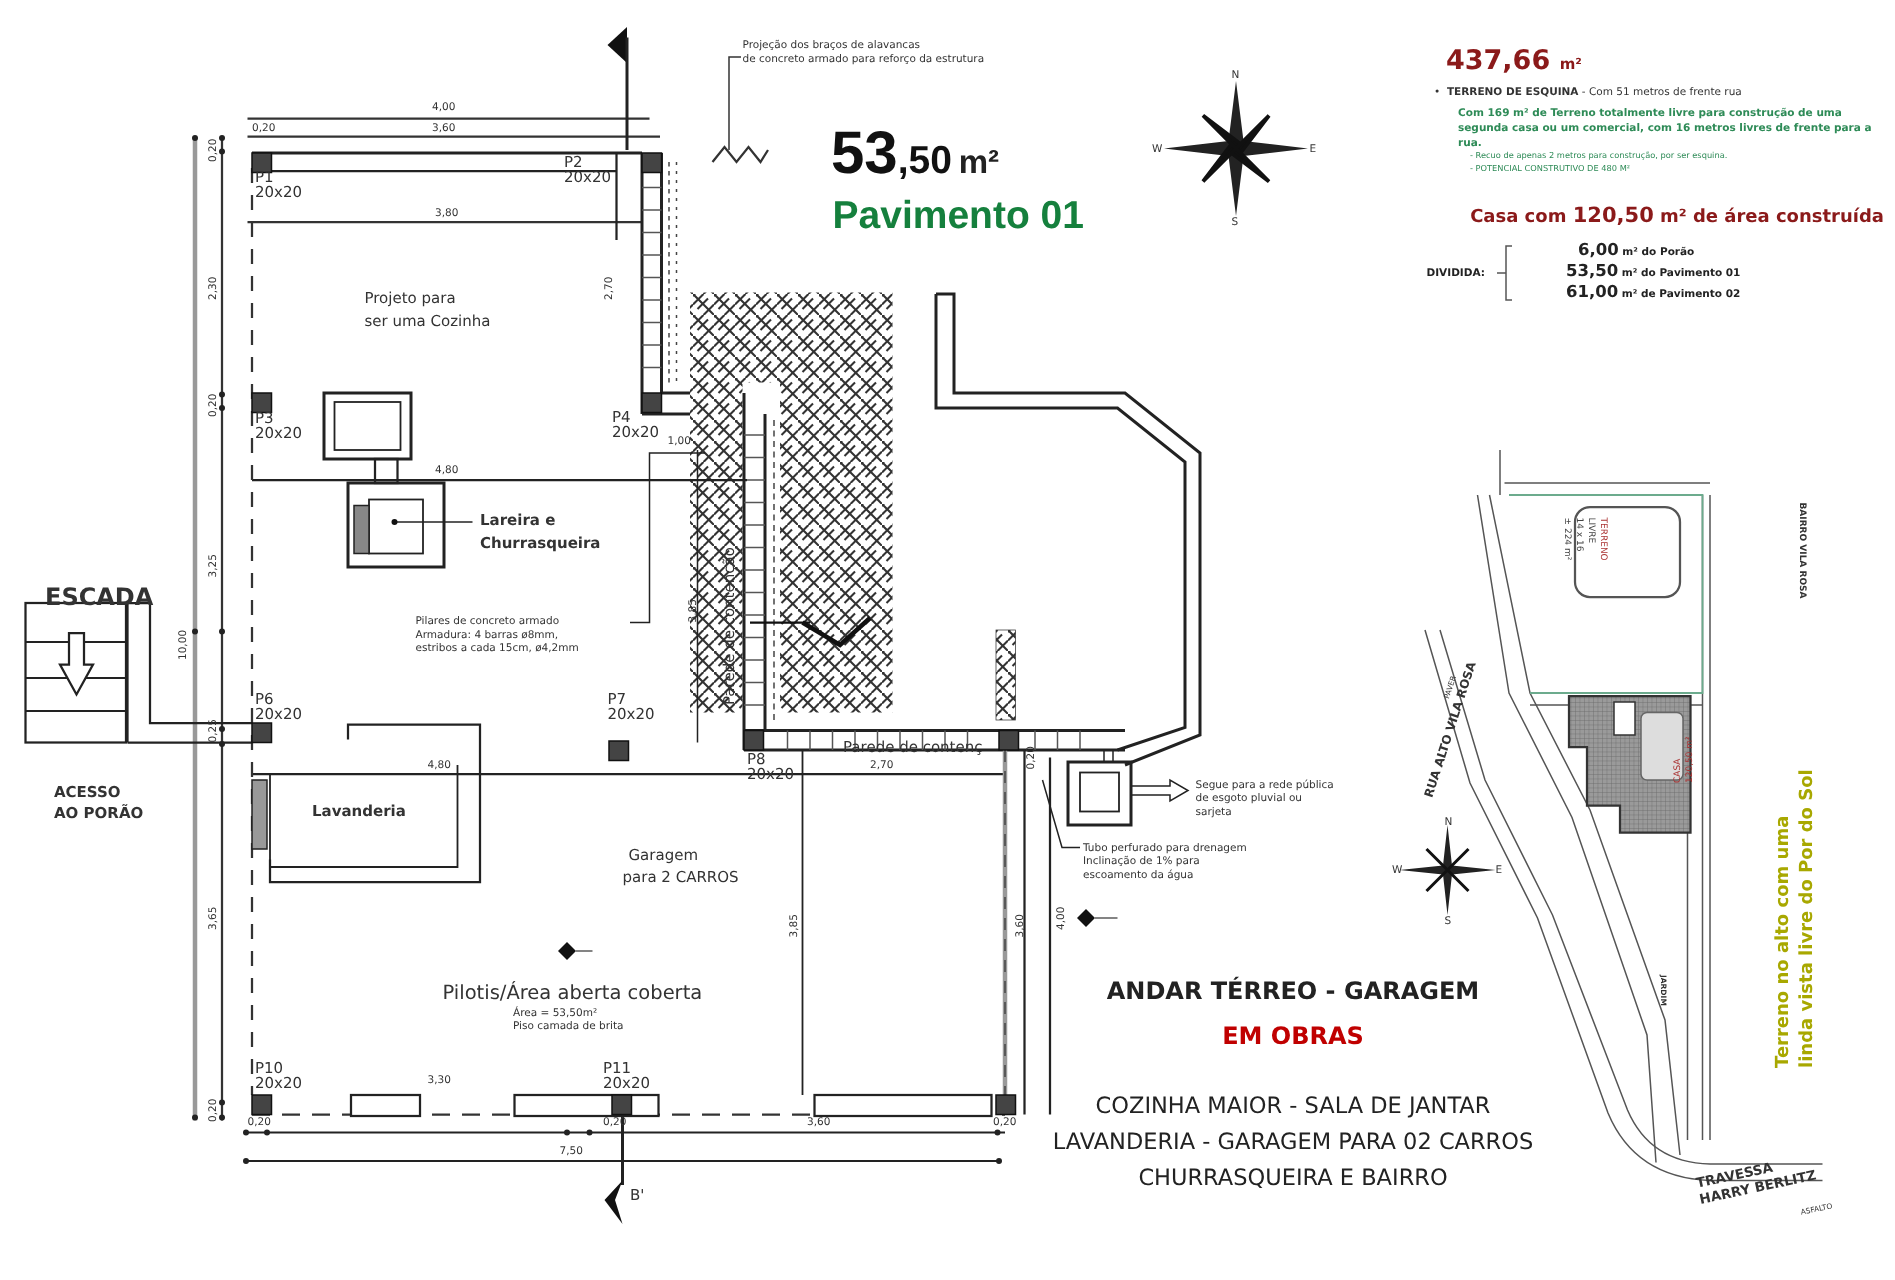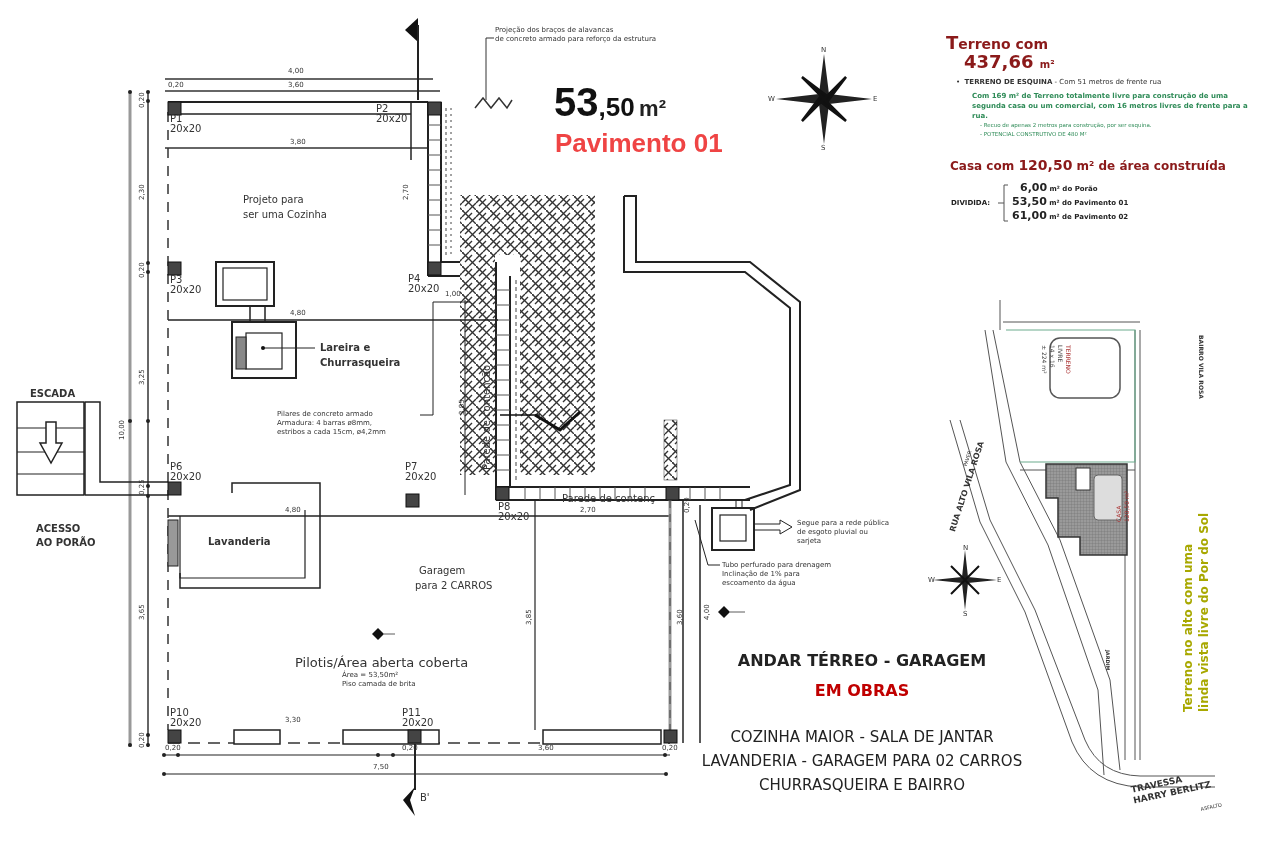--- a/index.html
+++ b/index.html
@@ -5,36 +5,36 @@
   html,body{margin:0;padding:0;background:#fff;}
   body{width:1263px;height:853px;position:relative;overflow:hidden;font-family:"Liberation Sans",sans-serif;color:#222;}
   svg{position:absolute;left:0;top:0;}
   .lbl{position:absolute;font-family:"DejaVu Sans",sans-serif;color:#333;white-space:nowrap;}
   .xs{font-size:7px;}
   .md{font-size:10px;}
   .vert{transform:rotate(-90deg);transform-origin:left top;}
   .title-area{position:absolute;left:554px;top:80px;}
   .area-big{font-family:"Liberation Sans",sans-serif;font-weight:bold;font-size:40px;color:#111;}
   .area-unit{font-size:22px;font-weight:bold;}
-  .pav{font-family:"Liberation Sans",sans-serif;font-weight:bold;font-size:26px;color:#ef4444;position:absolute;left:555px;top:128px;white-space:nowrap;}
+  .pav{font-family:"Liberation Sans",sans-serif;font-weight:bold;font-size:26px;color:#15803d;position:absolute;left:555px;top:128px;white-space:nowrap;}
   .info{position:absolute;left:946px;top:32px;width:310px;font-family:"DejaVu Sans",sans-serif;}
   .terreno-title{font-weight:bold;color:#8b1a1a;font-size:14px;}
   .terreno-title .big-t{font-size:18px;}
   .terreno-area{font-weight:bold;color:#8b1a1a;font-size:18px;margin-left:18px;margin-top:-2px;}
   .terreno-area small{font-size:10px;}
   .bullet{font-size:7px;color:#333;margin-top:6px;margin-left:10px;}
   .bullet b{font-weight:bold;}
   .green{color:#2e8b57;font-size:7px;font-weight:bold;margin-left:26px;margin-top:5px;line-height:10px;}
   .green-sm{color:#2e8b57;font-size:5.5px;margin-left:34px;line-height:9px;}
-  .casa{font-weight:bold;color:#8b1a1a;font-size:12px;margin-top:18px;margin-left:4px;}
+  .casa{font-weight:bold;color:#8b1a1a;font-size:12px;margin-top:18px;margin-left:4px;text-align:right;}
   .casa .n{font-size:14px;}
   .divid{position:relative;margin-top:8px;height:44px;font-size:7px;}
   .divid .lab{position:absolute;left:5px;top:18px;font-weight:bold;}
   .divid .row{position:absolute;left:66px;font-weight:bold;}
-  .divid .row .v{font-size:11px;}
+  .divid .row .v{font-size:11px;margin-left:32px;}
   .bottom-text{position:absolute;left:700px;width:324px;text-align:center;font-family:"DejaVu Sans",sans-serif;}
   .andar{top:651px;font-weight:bold;font-size:16px;color:#222;}
   .obras{top:681px;font-weight:bold;font-size:16px;color:#c00000;}
   .feat{font-size:15px;color:#222;}
   .ylw{position:absolute;left:1180px;top:595px;font-family:"DejaVu Sans",sans-serif;font-weight:bold;font-size:12px;color:#a8a800;transform:rotate(-90deg);transform-origin:left top;line-height:16px;white-space:nowrap;}
 </style>
 </head>
 <body>
 
 <svg width="1263" height="853" viewBox="0 0 1263 853">
@@ -367,39 +367,38 @@
   <div>sarjeta</div>
 </div>
 <div class="lbl xs" style="left:722px;top:561px;line-height:9px;">
   <div>Tubo perfurado para drenagem</div>
   <div>Inclinação de 1% para</div>
   <div>escoamento da água</div>
 </div>
 <div class="lbl md" style="left:421px;top:35px;"></div>
 <div class="lbl md" style="left:420px;top:792px;">B'</div>
 
-<div class="lbl" style="left:30px;top:388px;font-size:10px;font-weight:bold;">ESCADA</div>
+<div class="lbl" style="left:30px;top:388px;font-size:16px;font-weight:bold;">ESCADA</div>
 <div class="lbl" style="left:36px;top:522px;font-size:10px;font-weight:bold;line-height:14px;">
   <div>ACESSO</div>
   <div>AO PORÃO</div>
 </div>
 
 <div class="lbl xs" style="left:821px;top:46px;">N</div>
 <div class="lbl xs" style="left:768px;top:95px;">W</div>
 <div class="lbl xs" style="left:873px;top:95px;">E</div>
 <div class="lbl xs" style="left:821px;top:144px;">S</div>
 
 <div class="title-area">
   <span class="area-big">53</span><span class="area-big" style="font-size:26px;">,50</span>
   <span class="area-unit">m²</span>
 </div>
 <div class="pav">Pavimento  01</div>
 
 <div class="info">
-  <div class="terreno-title"><span class="big-t">T</span><span>erreno com</span></div>
   <div class="terreno-area"><span>437,66</span> <small>m²</small></div>
   <div class="bullet">•&nbsp; <b>TERRENO DE ESQUINA</b><span> - Com 51 metros de frente rua</span></div>
   <div class="green">
     <div>Com 169 m² de Terreno totalmente livre para construção de uma</div>
     <div>segunda casa ou um comercial, com 16 metros livres de frente para a rua.</div>
   </div>
   <div class="green-sm">
     <div>- Recuo de apenas 2 metros para construção, por ser esquina.</div>
     <div>- POTENCIAL CONSTRUTIVO DE 480 M²</div>
   </div>

